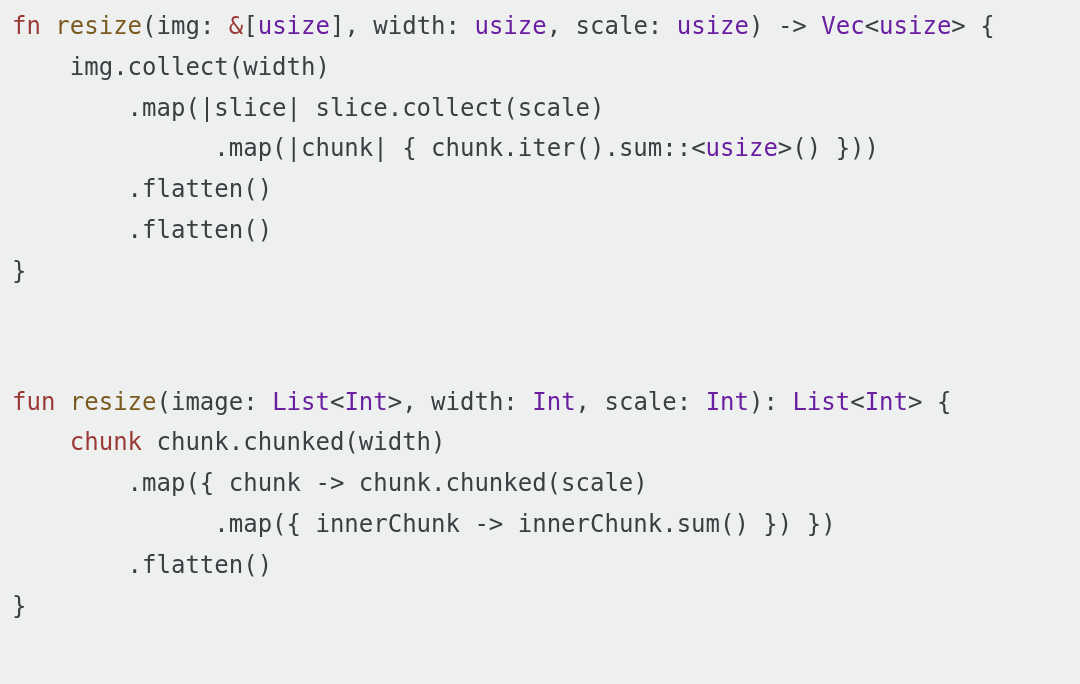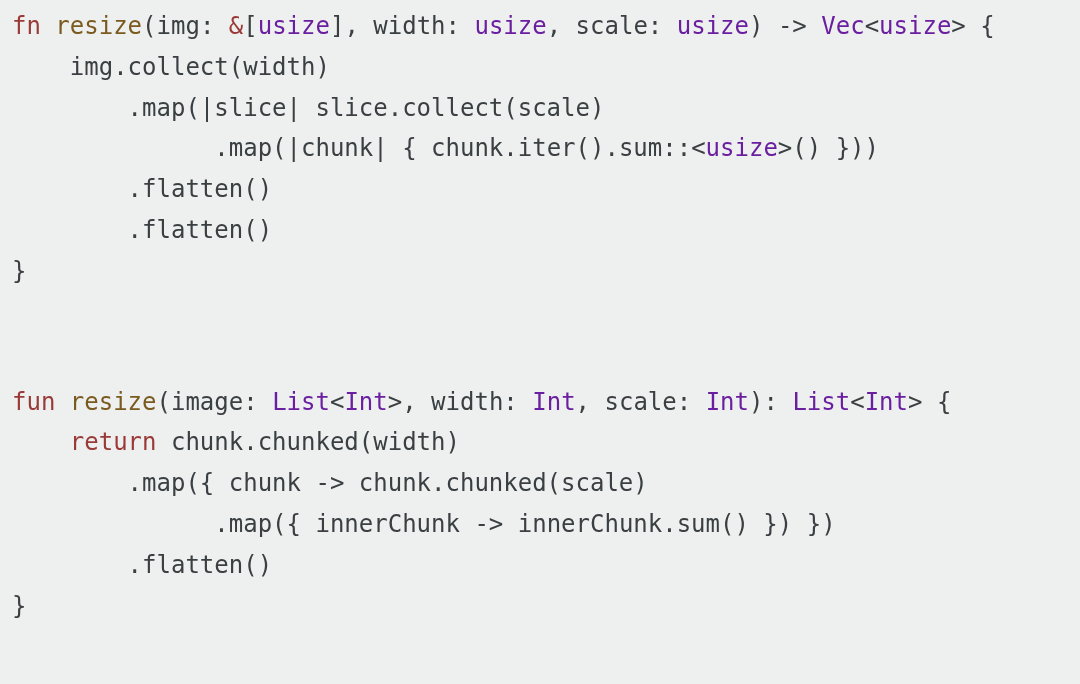--- a/index.html
+++ b/index.html
@@ -30,17 +30,17 @@
 </head>
 <body>
 
 <div class="code"><span><span class="kw">fn</span> <span class="fnname">resize</span>(<span class="id">img</span>: <span class="ref">&amp;</span><span class="op">[</span><span class="type">usize</span><span class="op">]</span>, <span class="id">width</span>: <span class="type">usize</span>, <span class="id">scale</span>: <span class="type">usize</span>) <span class="op">-&gt;</span> <span class="type">Vec</span>&lt;<span class="type">usize</span>&gt; {
     <span class="id">img.collect(width)</span>
         <span class="id">.map(|slice| slice.collect(scale)</span>
               <span class="id">.map(|chunk| { chunk.iter().sum::</span>&lt;<span class="type">usize</span>&gt;<span class="id">() }))</span>
         <span class="id">.flatten()</span>
         <span class="id">.flatten()</span>
 <span class="br">}</span></span><span class="gap"></span><span><span class="kw">fun</span> <span class="fnname">resize</span>(<span class="id">image</span>: <span class="type">List</span>&lt;<span class="type">Int</span>&gt;, <span class="id">width</span>: <span class="type">Int</span>, <span class="id">scale</span>: <span class="type">Int</span>): <span class="type">List</span>&lt;<span class="type">Int</span>&gt; {
-    <span class="kw">return</span><span class="id"> chunk.chunked(width)</span>
+    <span class="kw">chunk</span><span class="id"> chunk.chunked(width)</span>
         <span class="id">.map({ chunk -&gt; chunk.chunked(scale)</span>
               <span class="id">.map({ innerChunk -&gt; innerChunk.sum() }) })</span>
         <span class="id">.flatten()</span>
 <span class="br">}</span></span></div>
 
 </body></html>

